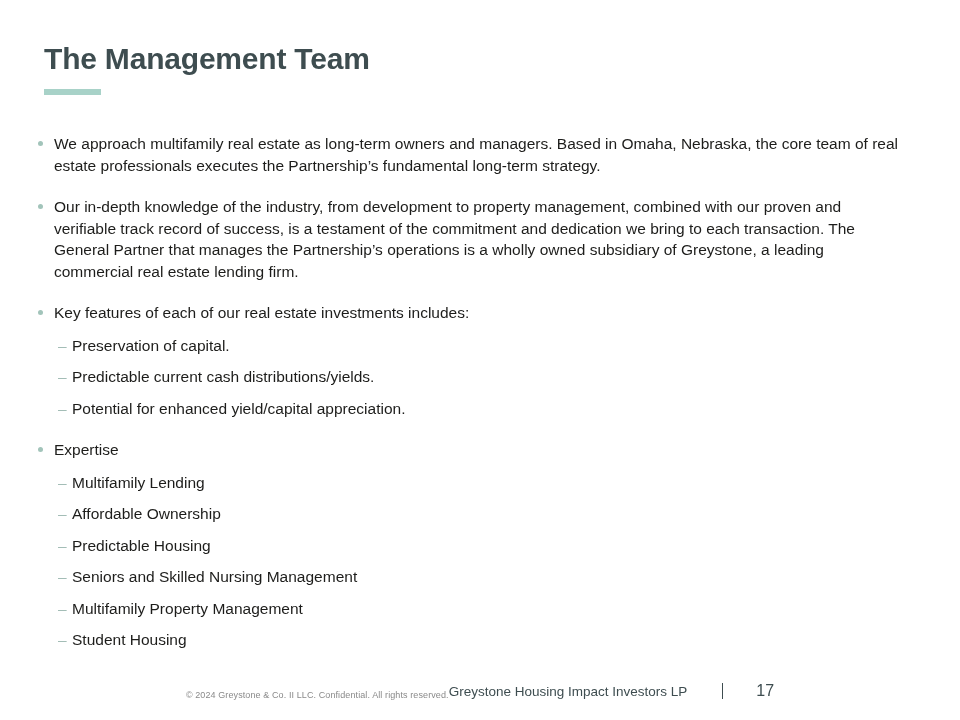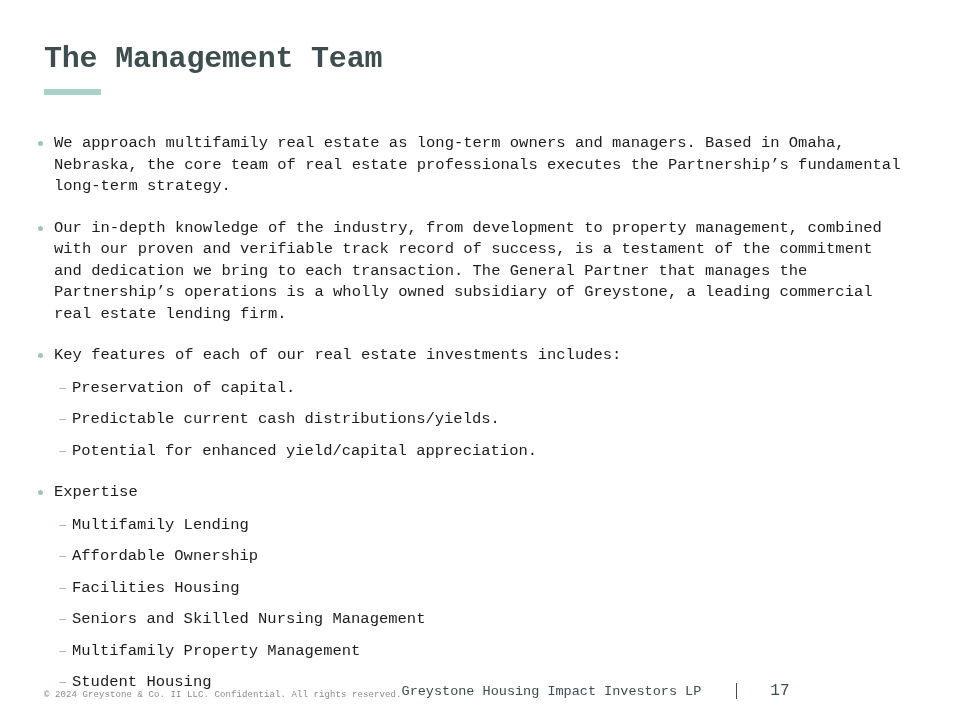--- a/index.html
+++ b/index.html
@@ -1,21 +1,21 @@
 <!DOCTYPE html>
 <html><head>
 <meta charset="utf-8">
 <style>
   html,body { margin:0; padding:0; background:#ffffff; }
   .slide {
     position:relative;
     width:960px; height:720px;
     background:#ffffff;
     overflow:hidden;
-    font-family:Liberation Mono, monospace;
+    font-family:Liberation Sans, sans-serif;
   }
   
   .header { position:absolute; top:42px; left:44px; right:48px; }
   .title {
     margin:0;
     font-size:30px;
     font-weight:bold;
     line-height:34px;
     letter-spacing:-0.2px;
     color:#3e4d50;
@@ -56,21 +56,21 @@
   .sub-dash {
     flex:0 0 14px;
     color:#a3bdb6;
   }
   .sub-text { flex:1; }
   
   .footer {
     position:absolute;
     left:44px; right:44px; bottom:20px;
     display:flex;
-    justify-content:flex-start;
+    justify-content:center;
     align-items:flex-end;
   }
   .footer-copyright {
     font-size:9px;
     color:#8a8a8a;
     letter-spacing:0.1px;
   }
   .footer-right {
     display:flex;
     align-items:center;
@@ -142,21 +142,21 @@
           <div class="sub-item">
             <span class="sub-dash">–</span>
             <div class="sub-text">Multifamily Lending</div>
           </div>
           <div class="sub-item">
             <span class="sub-dash">–</span>
             <div class="sub-text">Affordable Ownership</div>
           </div>
           <div class="sub-item">
             <span class="sub-dash">–</span>
-            <div class="sub-text">Facilities Housing</div>
+            <div class="sub-text">Predictable Housing</div>
           </div>
           <div class="sub-item">
             <span class="sub-dash">–</span>
             <div class="sub-text">Seniors and Skilled Nursing Management</div>
           </div>
           <div class="sub-item">
             <span class="sub-dash">–</span>
             <div class="sub-text">Multifamily Property Management</div>
           </div>
           <div class="sub-item">

